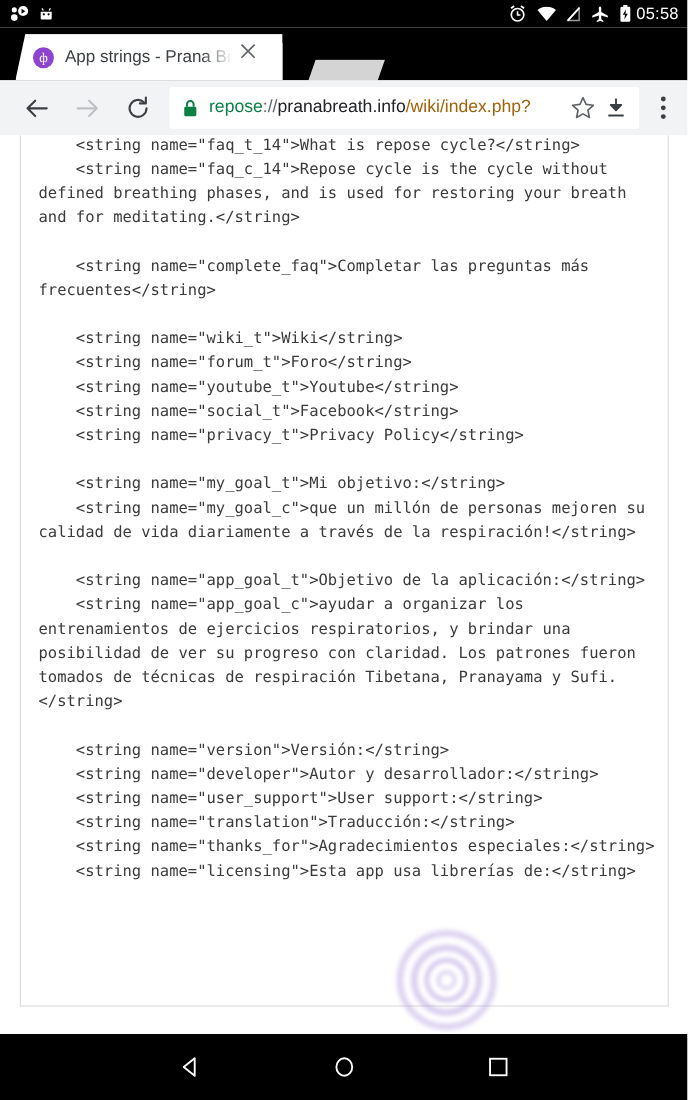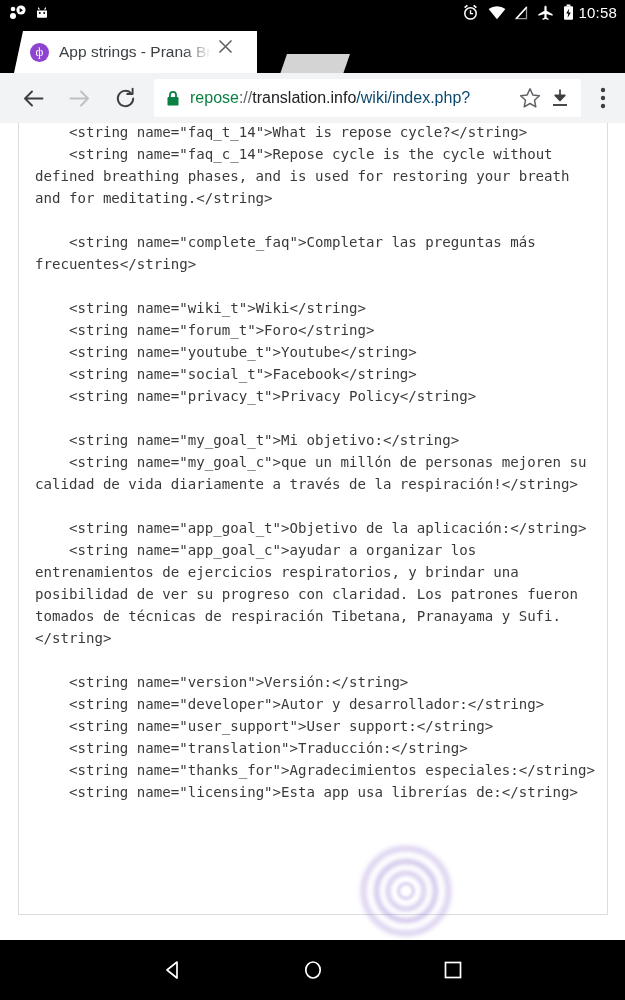--- a/index.html
+++ b/index.html
@@ -78,21 +78,21 @@
     margin:0 0 0 6px; display:flex; align-items:center; padding:0 6px 0 12px;
     min-width:0;
   }
   .url-text{
     font-size:16px; white-space:nowrap; overflow:hidden;
     margin-left:10px; flex:1 1 auto; min-width:0;
   }
   .url-scheme{ color:#0b8043; }
   .url-sep{ color:#5f6368; }
   .url-host{ color:#202124; }
-  .url-path{ color:#0c4a6e; }
+  .url-path{ color:#a16207; }
   .url-act{ width:30px; display:flex; align-items:center; justify-content:center; flex:0 0 auto; }
   .tb-menu{ width:44px; display:flex; align-items:center; justify-content:center; flex:0 0 auto; }
 
   
   .page{
     position:absolute; top:123px; left:0; width:625px; height:817px;
     background:#fff; overflow:hidden;
   }
   .prebox{
     position:absolute; left:18px; top:-8px; width:590px; height:800px;
@@ -177,21 +177,21 @@
           </svg>
       </span>
       <span class="sb-icon">
         <svg width="11" height="17" viewBox="0 0 11 17">
             <rect x="1" y="2.2" width="9" height="13.6" rx="1" fill="#fff"></rect>
             <rect x="3.6" y="0.5" width="3.8" height="1.8" fill="#fff"></rect>
             <path d="M6.2 4.4 L3.2 9.4 H5.2 L4.6 13.8 L7.8 8.4 H5.6 Z" fill="#000"></path>
           </svg>
       </span>
     </div>
-    <div class="sb-clock">10:58</div>
+    <div class="sb-clock">05:58</div>
   </div>
 
   <div class="tabstrip">
     <div class="tab-inactive"></div>
     <div class="tab-active">
       <div class="favicon">ф</div>
       <div class="tab-title">App strings - Prana Breath W</div>
     </div>
     <div class="tab-close">
       <svg width="17" height="17" viewBox="0 0 17 17">
@@ -220,21 +220,21 @@
         </svg>
     </div>
 
     <div class="urlbar">
       <span style="line-height:0;">
         <svg width="14" height="17" viewBox="0 0 14 17">
             <rect x="1.5" y="7" width="11" height="8.6" rx="1.2" fill="#0b8043"></rect>
             <path d="M4 7V4.8a3 3 0 0 1 6 0V7" fill="none" stroke="#0b8043" stroke-width="1.8"></path>
           </svg>
       </span>
-      <span class="url-text"><span class="url-scheme">repose</span><span class="url-sep">://</span><span class="url-host">translation.info</span><span class="url-path">/wiki/index.php?</span></span>
+      <span class="url-text"><span class="url-scheme">repose</span><span class="url-sep">://</span><span class="url-host">pranabreath.info</span><span class="url-path">/wiki/index.php?</span></span>
       <span class="url-act">
         <svg width="22" height="22" viewBox="0 0 22 22">
             <path d="M11 1.8 L13.8 7.9 L20.4 8.7 L15.5 13.2 L16.8 19.8 L11 16.5 L5.2 19.8 L6.5 13.2 L1.6 8.7 L8.2 7.9 Z" fill="none" stroke="#5f6368" stroke-width="1.5" stroke-linejoin="round"></path>
           </svg>
       </span>
       <span class="url-act">
         <svg width="22" height="22" viewBox="0 0 22 22">
             <path d="M11 2.5 V12.5 M6.2 8.4 L11 13.4 L15.8 8.4 Z" fill="#3c4043" stroke="#3c4043" stroke-width="1.7" stroke-linejoin="round"></path>
             <path d="M4 18 H18" stroke="#3c4043" stroke-width="1.9"></path>
           </svg>

